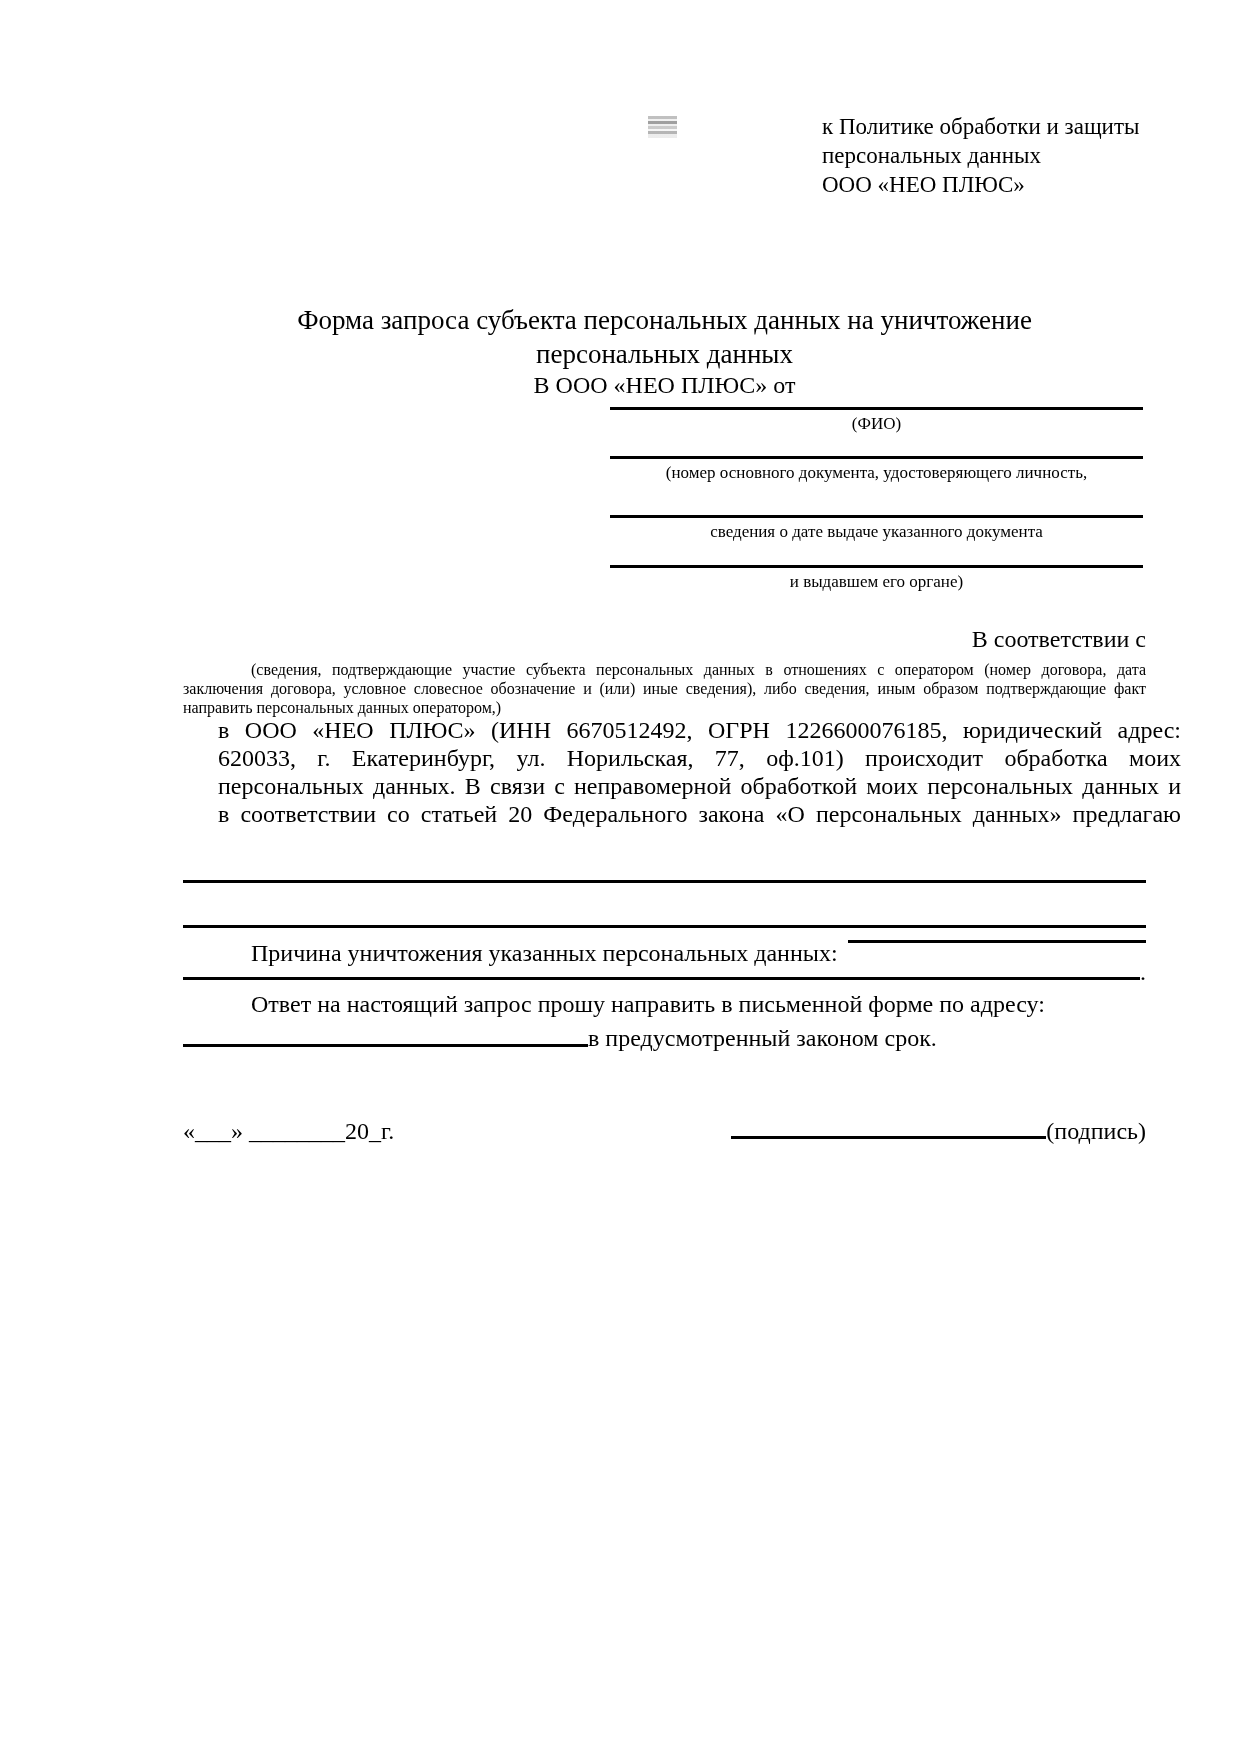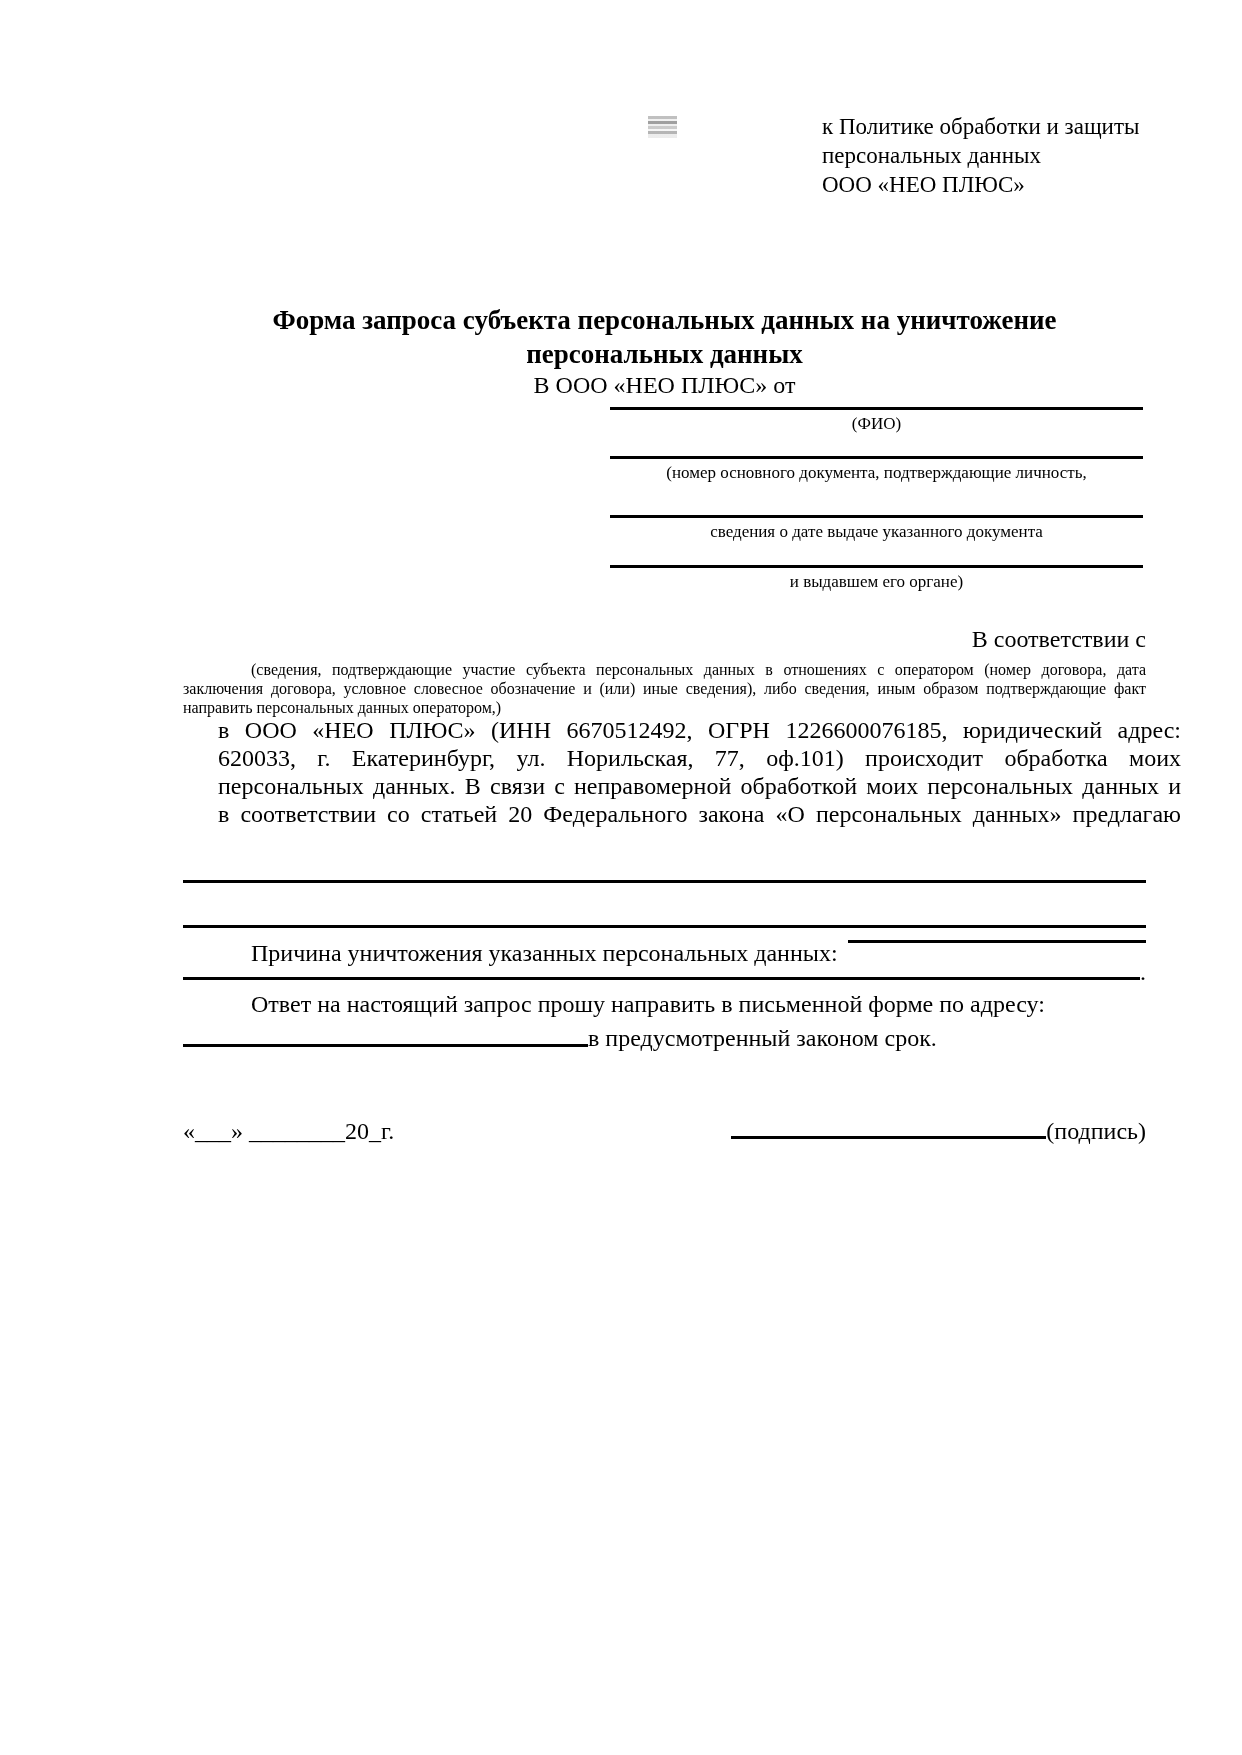--- a/index.html
+++ b/index.html
@@ -16,21 +16,21 @@
       #c2c2c2 10px 13px,#f4f4f4 13px 15px,#a8a8a8 15px 18px,#e9e9e9 18px 22px);
     opacity:.85;
   }
   .header-block{
     position:absolute;left:822px;top:112px;
     font-size:23px;line-height:29px;
   }
   .header-block div{white-space:pre-wrap;}
   .title{
     position:absolute;left:183px;top:303px;width:963px;
-    text-align:center;font-weight:bold;font-size:27px;line-height:34px;
+    text-align:center;font-weight:normal;font-size:27px;line-height:34px;
   }
   .addressee{
     position:absolute;left:183px;top:372px;width:963px;
     text-align:center;font-size:24px;
   }
   .field{position:absolute;left:610px;width:533px;}
   .field .rule{border-bottom:3px solid #000;height:0;}
   .field .flabel{
     margin-top:4px;text-align:center;font-size:17px;line-height:19px;
   }
@@ -103,21 +103,21 @@
   </div>
 
   <div class="addressee">В ООО «НЕО ПЛЮС» от</div>
 
   <div class="field" style="top:407px">
     <div class="rule"></div>
     <div class="flabel">(ФИО)</div>
   </div>
   <div class="field" style="top:456px">
     <div class="rule"></div>
-    <div class="flabel">(номер основного документа, подтверждающие личность,</div>
+    <div class="flabel">(номер основного документа, удостоверяющего личность,</div>
   </div>
   <div class="field" style="top:515px">
     <div class="rule"></div>
     <div class="flabel">сведения о дате выдаче указанного документа</div>
   </div>
   <div class="field" style="top:565px">
     <div class="rule"></div>
     <div class="flabel">и выдавшем его органе)</div>
   </div>
 

